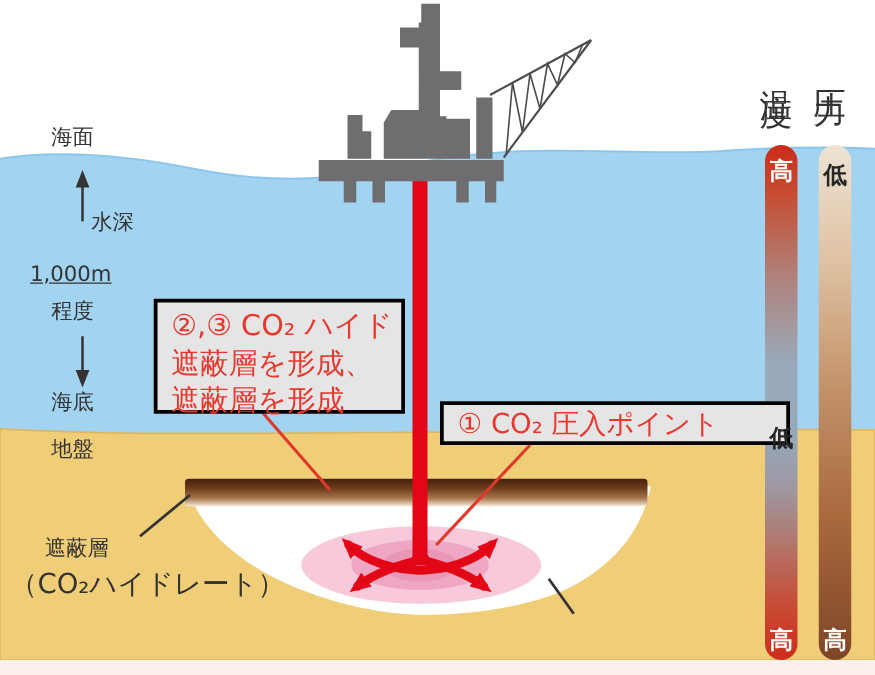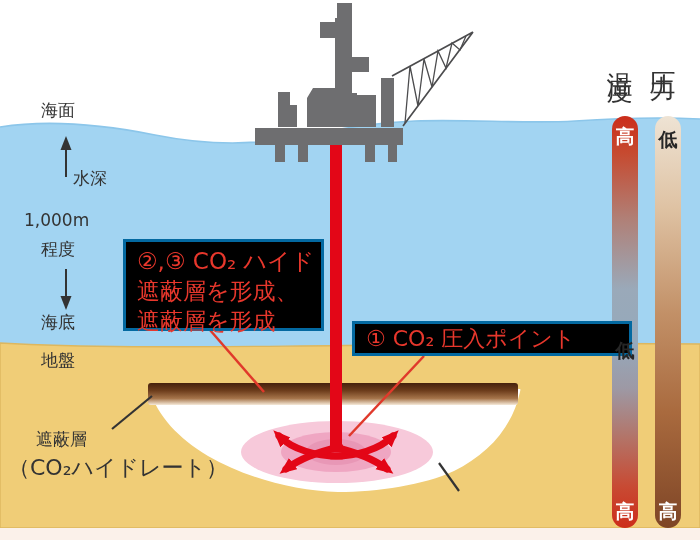--- a/index.html
+++ b/index.html
@@ -1,21 +1,21 @@
 <!DOCTYPE html>
 <html><head>
 <meta charset="utf-8">
 <style>
   html,body{margin:0;padding:0;background:#fff;}
   .stage{position:relative;width:700px;height:540px;background:#ffffff;overflow:hidden;
          font-family:"DejaVu Sans","Liberation Sans",sans-serif;}
   .stage svg{position:absolute;left:0;top:0;}
   .lbl{position:absolute;color:#333;font-size:17px;line-height:1.05;white-space:nowrap;}
   .lbl-sm{font-size:22px;}
-  .callout{position:absolute;background:#000000;border:3px solid #0369a1;color:#e8372c;
+  .callout{position:absolute;background:#e5e5e5;border:3px solid #000000;color:#e8372c;
            box-sizing:border-box;}
   .callout.multi{left:123px;top:239px;width:201px;height:92px;padding:4px 0 0 11px;
                  font-size:23px;line-height:30px;}
   .callout.single{left:352px;top:321px;width:280px;height:35px;display:flex;
                   align-items:center;padding-left:11px;font-size:22px;}
   .vtitle{position:absolute;writing-mode:vertical-rl;text-orientation:upright;
           color:#333;font-size:26px;letter-spacing:3px;line-height:1;}
   .gchar{position:absolute;width:26px;text-align:center;font-size:19px;font-weight:bold;}
   .gwhite{color:#ffffff;}
   .gdark{color:#262626;}
@@ -113,21 +113,21 @@
     <line x1="439" y1="463" x2="459" y2="491" stroke="#333" stroke-width="2.2"></line>
     <line x1="210" y1="330" x2="264" y2="392" stroke="#e0392b" stroke-width="2.5"></line>
     <line x1="424" y1="356" x2="349" y2="436" stroke="#e0392b" stroke-width="2.5"></line>
 
     <rect x="612" y="116" width="26" height="412" rx="13" fill="url(#tempGrad)"></rect>
     <rect x="655" y="116" width="26" height="412" rx="13" fill="url(#presGrad)"></rect>
   </svg>
 
   <div class="lbl" style="left:41px;top:102px;">海面</div>
   <div class="lbl" style="left:41px;top:170px;margin-left:32px;">水深</div>
-  <div class="lbl" style="left:24px;top:212px;">1,000m</div>
+  <div class="lbl" style="left:24px;top:212px;text-decoration:underline;">1,000m</div>
   <div class="lbl" style="left:41px;top:241px;">程度</div>
   <div class="lbl" style="left:41px;top:314px;text-align:right;">海底</div>
   <div class="lbl" style="left:41px;top:352px;text-align:right;">地盤</div>
   <div class="lbl" style="left:36px;top:431px;">遮蔽層</div>
   <div class="lbl lbl-sm" style="left:8px;top:456px;">（CO₂ハイドレート）</div>
 
 
   <div class="callout multi">
     <div>②,③ CO₂ ハイド</div>
     <div>遮蔽層を形成、</div>

